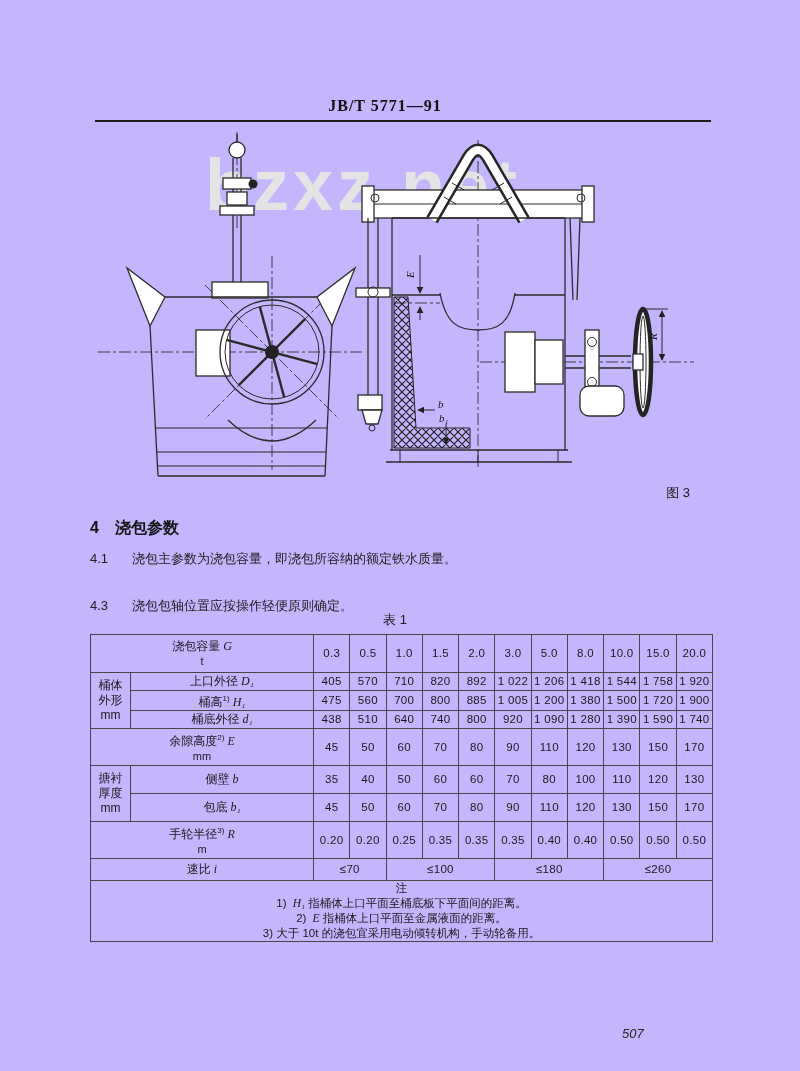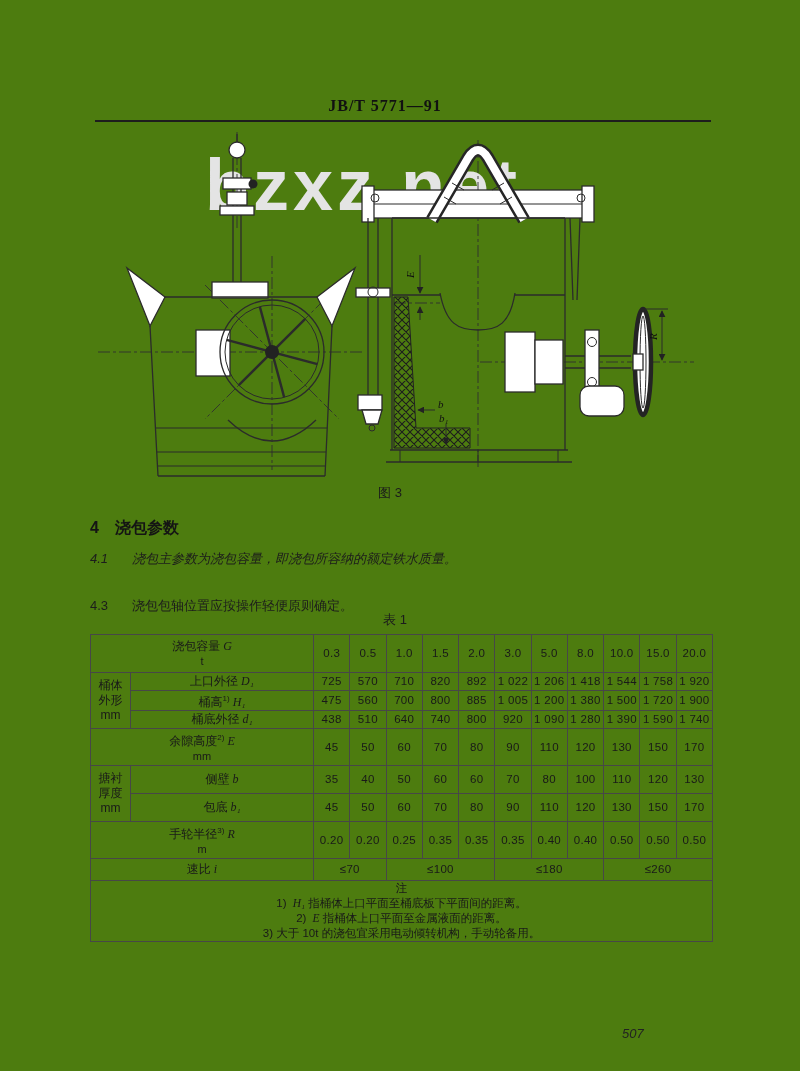--- a/index.html
+++ b/index.html
@@ -1,28 +1,28 @@
 <!DOCTYPE html>
 <html><head>
 <meta charset="utf-8">
 <style>
   html,body{margin:0;padding:0;background:#9b9b9b;}
   .page{
-    position:relative;width:800px;height:1071px;background:#4d7c0f;
+    position:relative;width:800px;height:1071px;background:#c4b5fd;
     font-family:"Liberation Sans","DejaVu Sans",sans-serif;color:#1c1c1c;
     overflow:hidden;margin:0 auto;
   }
   
   .hdr-title{position:absolute;top:97px;left:0;width:770px;text-align:center;
     font-family:"Liberation Serif","DejaVu Serif",serif;
     font-weight:bold;font-size:16px;letter-spacing:1px;color:#111;}
   .hdr-rule{position:absolute;top:120px;left:95px;width:616px;height:2px;background:#1d1d1d;}
   
   .fig{position:absolute;top:128px;left:90px;width:620px;height:356px;}
-  .fig-caption{position:absolute;top:484px;left:90px;width:600px;text-align:center;
+  .fig-caption{position:absolute;top:484px;left:90px;width:600px;text-align:right;
     font-size:13px;color:#1b1b1b;}
   .ln{stroke:#2b2b2b;stroke-width:1.3;fill:none;}
   .lnt{stroke:#2b2b2b;stroke-width:1;fill:none;}
   .fl{fill:#ffffff;stroke:#2b2b2b;stroke-width:1.3;}
   .cl{stroke:#2f2f2f;stroke-width:0.9;stroke-dasharray:12 3 3 3;fill:none;}
   .dk{fill:#222;}
   .spk{stroke:#2b2b2b;stroke-width:2.4;}
   text.dim{font:italic 11px "Liberation Serif","DejaVu Serif",serif;fill:#111;}
   .wm{font-family:"Liberation Sans",sans-serif;font-weight:bold;letter-spacing:4px;fill:#e4e4e4;}
   
@@ -166,21 +166,21 @@
         <text class="dim" x="349" y="294">b₁</text>
       </g>
     </g>
   </svg>
 
   <div class="fig-caption">图 3</div>
 
   <div class="sec-h">
     <span class="no">4</span><span>浇包参数</span>
   </div>
-  <div class="clause" style="top:550px;font-style:italic;">
+  <div class="clause" style="top:550px;">
     <span class="no">4.1</span><span>浇包主参数为浇包容量，即浇包所容纳的额定铁水质量。</span>
   </div>
   <div class="clause" style="top:597px;">
     <span class="no">4.3</span><span>浇包包轴位置应按操作轻便原则确定。</span>
   </div>
 
   <div class="tbl-caption">表 1</div>
 
   <table class="spec">
     <colgroup>
@@ -214,21 +214,21 @@
           <td class="num">8.0</td>
           <td class="num">10.0</td>
           <td class="num">15.0</td>
           <td class="num">20.0</td>
         </tr>
       <tr class="r-std">
         <td class="group" rowspan="3">桶体
 外形
 mm</td>
         <td class="lab"><span>上口外径</span><span class="var">D₁</span></td>
-      <td class="num">725</td>
+      <td class="num">405</td>
           <td class="num">570</td>
           <td class="num">710</td>
           <td class="num">820</td>
           <td class="num">892</td>
           <td class="num">1 022</td>
           <td class="num">1 206</td>
           <td class="num">1 418</td>
           <td class="num">1 544</td>
           <td class="num">1 758</td>
           <td class="num">1 920</td>

